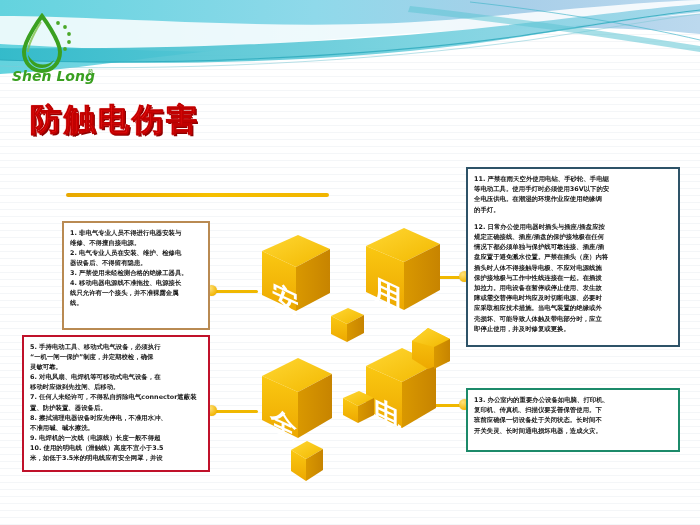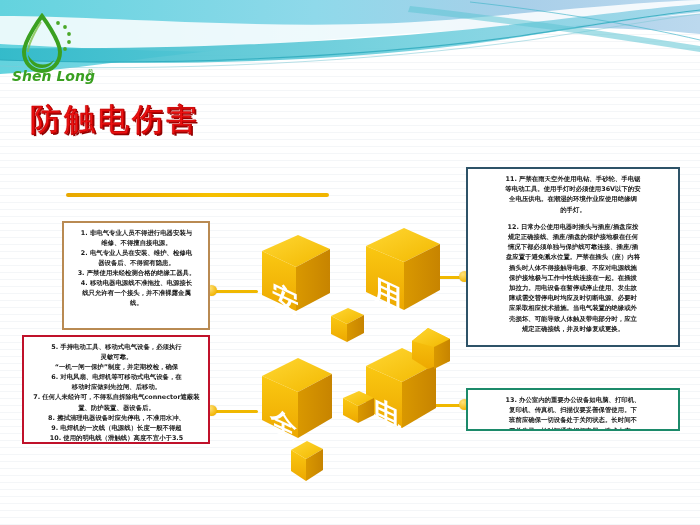--- a/index.html
+++ b/index.html
@@ -20,21 +20,21 @@
   .banner svg{display:block;}
 
   
   .logo{position:absolute;left:8px;top:10px;width:96px;height:78px;}
   .logo svg{display:block;}
 
   
   .title{
     position:absolute;left:30px;top:99px;
     font-family:"DejaVu Sans","Liberation Sans",sans-serif;
-    font-size:31px;font-weight:normal;letter-spacing:3px;
+    font-size:31px;font-weight:bold;letter-spacing:3px;
     color:#ee1111;
     text-shadow:
        1px 0 0 #b00000, -1px 0 0 #ffd0d0,
        0 1px 0 #b00000, 0 -1px 0 #fff0f0,
        2px 2px 0 #8e0000;
     -webkit-text-stroke:0.6px #c00000;
     white-space:nowrap;
   }
 
   
@@ -53,41 +53,40 @@
   }
 
   
   .tbox{
     position:absolute;box-sizing:border-box;
     background:#ffffff;
     font-family:"DejaVu Sans","Liberation Sans",sans-serif;
     font-weight:bold;
     color:#1a1a1a;
     overflow:hidden;
-    text-align:center;
   }
   .tbox .ln{display:block;}
 
   #box-left-top{
     left:62px;top:221px;width:148px;height:109px;
     border:2px solid #b98a52;padding:5px 5px 4px 6px;
     font-size:6.4px;line-height:10.0px;
   }
   #box-left-bottom{
-    left:22px;top:335px;width:188px;height:109px;
+    left:22px;top:335px;width:188px;height:137px;
     border:2px solid #c0112a;padding:5px 5px 4px 6px;
     font-size:6.4px;line-height:10.1px;
   }
   #box-right-top{
     left:466px;top:167px;width:214px;height:180px;
     border:2px solid #2e5368;padding:5px 6px 4px 6px;
     font-size:6.4px;line-height:10.2px;
   }
   #box-right-bottom{
-    left:466px;top:388px;width:214px;height:43px;
+    left:466px;top:388px;width:214px;height:64px;
     border:2px solid #1c8a6a;padding:5px 6px 4px 6px;
     font-size:6.4px;line-height:10.2px;
   }
   .gap{display:block;height:7px;}
 
   
   .cube{position:absolute;}
   .cube svg{display:block;overflow:visible;}
   .cube .glyph{
     font-family:"DejaVu Sans","Liberation Sans",sans-serif;
@@ -247,27 +246,28 @@
     <span class="ln">2. 电气专业人员在安装、维护、检修电</span>
     <span class="ln">器设备后、不得留有隐患。</span>
     <span class="ln">3. 严禁使用未经检测合格的绝缘工器具。</span>
     <span class="ln">4. 移动电器电源线不准拖拉、电源接长</span>
     <span class="ln">线只允许有一个接头，并不准裸露金属</span>
     <span class="ln">线。</span>
   </div>
 
   <div class="tbox" id="box-left-bottom">
     <span class="ln">5. 手持电动工具、移动式电气设备，必须执行</span>
+    <span class="ln">“一机一闸一保护”制度，并定期校检，确保</span>
     <span class="ln">灵敏可靠。</span>
-    <span class="ln">“一机一闸一保护”制度，并定期校检，确保</span>
     <span class="ln">6. 对电风扇、电焊机等可移动式电气设备，在</span>
     <span class="ln">移动时应做到先拉闸、后移动。</span>
     <span class="ln">7. 任何人未经许可，不得私自拆除电气connector遮蔽装</span>
     <span class="ln">置、防护装置、器设备后。</span>
     <span class="ln">8. 擦拭清理电器设备时应先停电，不准用水冲、</span>
+    <span class="ln">不准用碱、碱水擦洗。</span>
     <span class="ln">9. 电焊机的一次线（电源线）长度一般不得超</span>
     <span class="ln">10. 使用的明电线（滑触线）高度不宜小于3.5</span>
     <span class="ln">米，如低于3.5米的明电线应有安全网罩，并设</span>
 
   </div>
 
   <div class="tbox" id="box-right-top">
     <span class="ln">11. 严禁在雨天空外使用电钻、手砂轮、手电锯</span>
     <span class="ln">等电动工具。使用手灯时必须使用36V以下的安</span>
     <span class="ln">全电压供电。在潮湿的环境作业应使用绝缘绸</span>
@@ -276,21 +276,21 @@
     <span class="ln">12. 日常办公使用电器时插头与插座/插盘应按</span>
     <span class="ln">规定正确接线、插座/插盘的保护接地极在任何</span>
     <span class="ln">情况下都必须单独与保护线可靠连接、插座/插</span>
     <span class="ln">盘应置于避免溅水位置。严禁在插头（座）内将</span>
     <span class="ln">插头时人体不得接触导电极、不应对电源线施</span>
     <span class="ln">保护接地极与工作中性线连接在一起。在插拔</span>
     <span class="ln">加拉力。用电设备在暂停或停止使用、发生故</span>
     <span class="ln">障或需交替停电时均应及时切断电源、必要时</span>
     <span class="ln">应采取相应技术措施。当电气装置的绝缘或外</span>
     <span class="ln">壳损坏、可能导致人体触及带电部分时，应立</span>
-    <span class="ln">规定正确接线，并及时修复或更换。</span>
+    <span class="ln">即停止使用，并及时修复或更换。</span>
     <span class="ln"></span>
   </div>
 
   <div class="tbox" id="box-right-bottom">
     <span class="ln">13. 办公室内的重要办公设备如电脑、打印机、</span>
     <span class="ln">复印机、传真机、扫描仪要妥善保管使用。下</span>
     <span class="ln">班前应确保一切设备处于关闭状态。长时间不</span>
     <span class="ln">开关失灵、长时间通电损坏电器，造成火灾。</span>
   </div>
 

